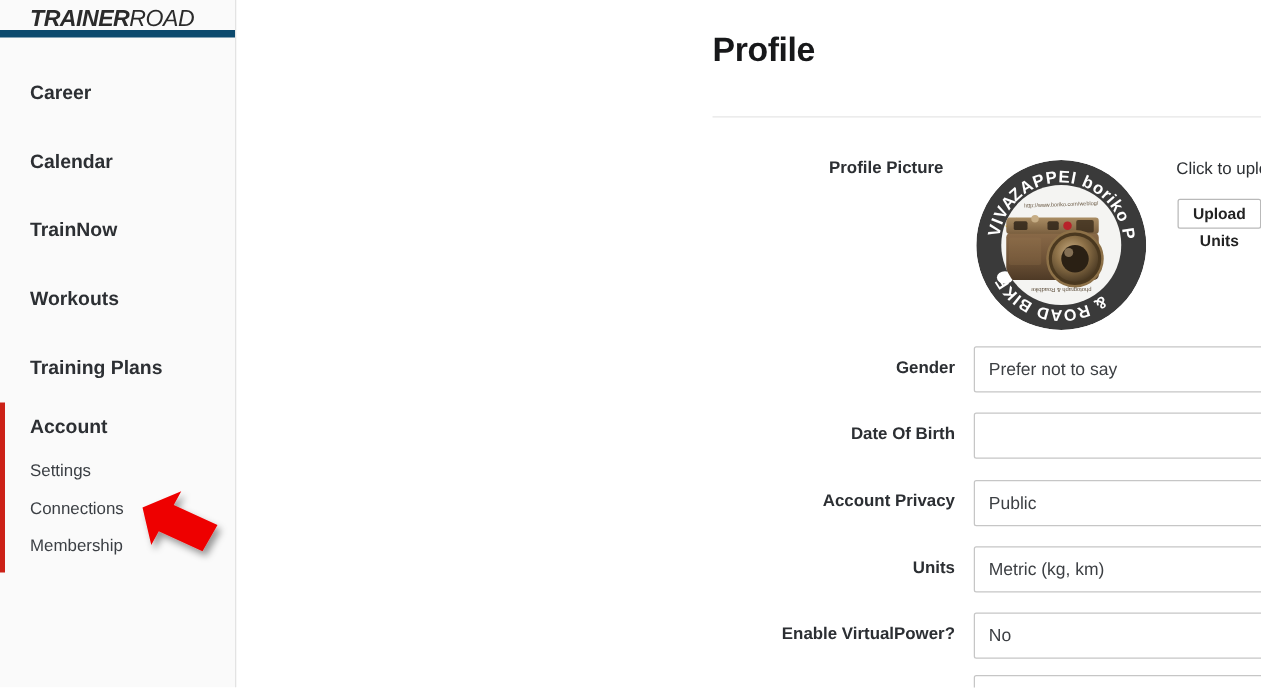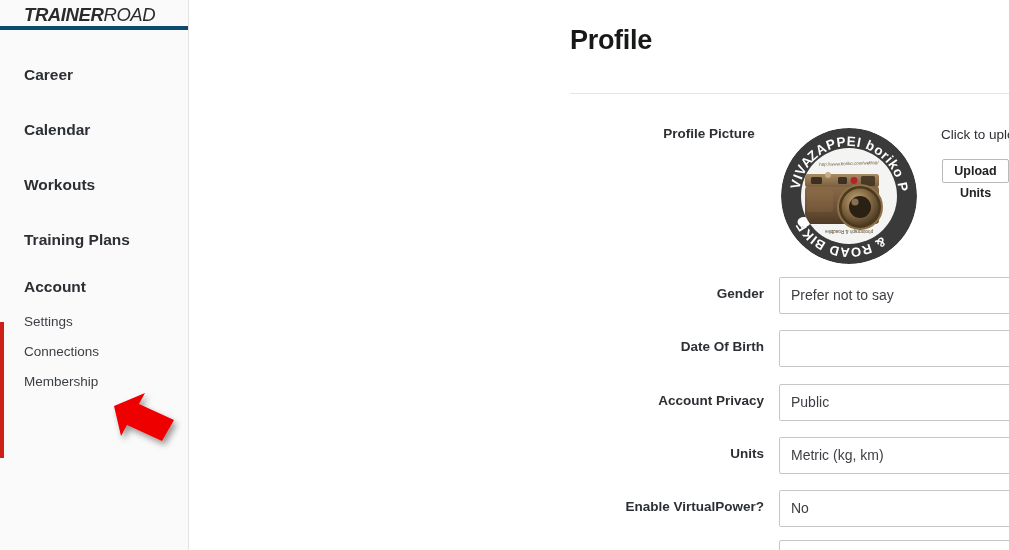--- a/index.html
+++ b/index.html
@@ -16,21 +16,21 @@
   
   .sidebar {
     position: relative;
     width: 189px; height: 550px;
     background: #fafafa;
     border-right: 1px solid #e3e3e3;
     flex: 0 0 189px;
   }
   .logo-wrap {
     height: 30px;
-    border-bottom: 4px solid #0c4a6e;
+    border-bottom: 6px solid #0c4a6e;
     padding: 4px 0 0 24px;
     background: #fafafa;
   }
   .logo { font-size: 18.5px; letter-spacing: -0.4px; white-space: nowrap; line-height: 22px; }
   .logo .lg-a { font-weight: 800; font-style: italic; color: #2b2b2b; }
   .logo .lg-b { font-weight: 400; font-style: italic; color: #2b2b2b; }
 
   .nav { position: relative; padding-top: 17px; }
   .nav-item {
     display: block;
@@ -154,20 +154,21 @@
       <div class="logo">
         <span class="lg-a">TRAINER</span><span class="lg-b">ROAD</span>
       </div>
     </div>
 
     <div class="active-bar"></div>
 
     <nav class="nav">
       <a class="nav-item">Career</a>
       <a class="nav-item">Calendar</a>
+      <a class="nav-item">TrainNow</a>
       <a class="nav-item">Workouts</a>
       <a class="nav-item">Training Plans</a>
       <a class="nav-item acct">Account</a>
 
       <div class="subnav">
         <a class="sub-item">Settings</a>
         <a class="sub-item">Connections</a>
         <a class="sub-item">Membership</a>
       </div>
     </nav>

